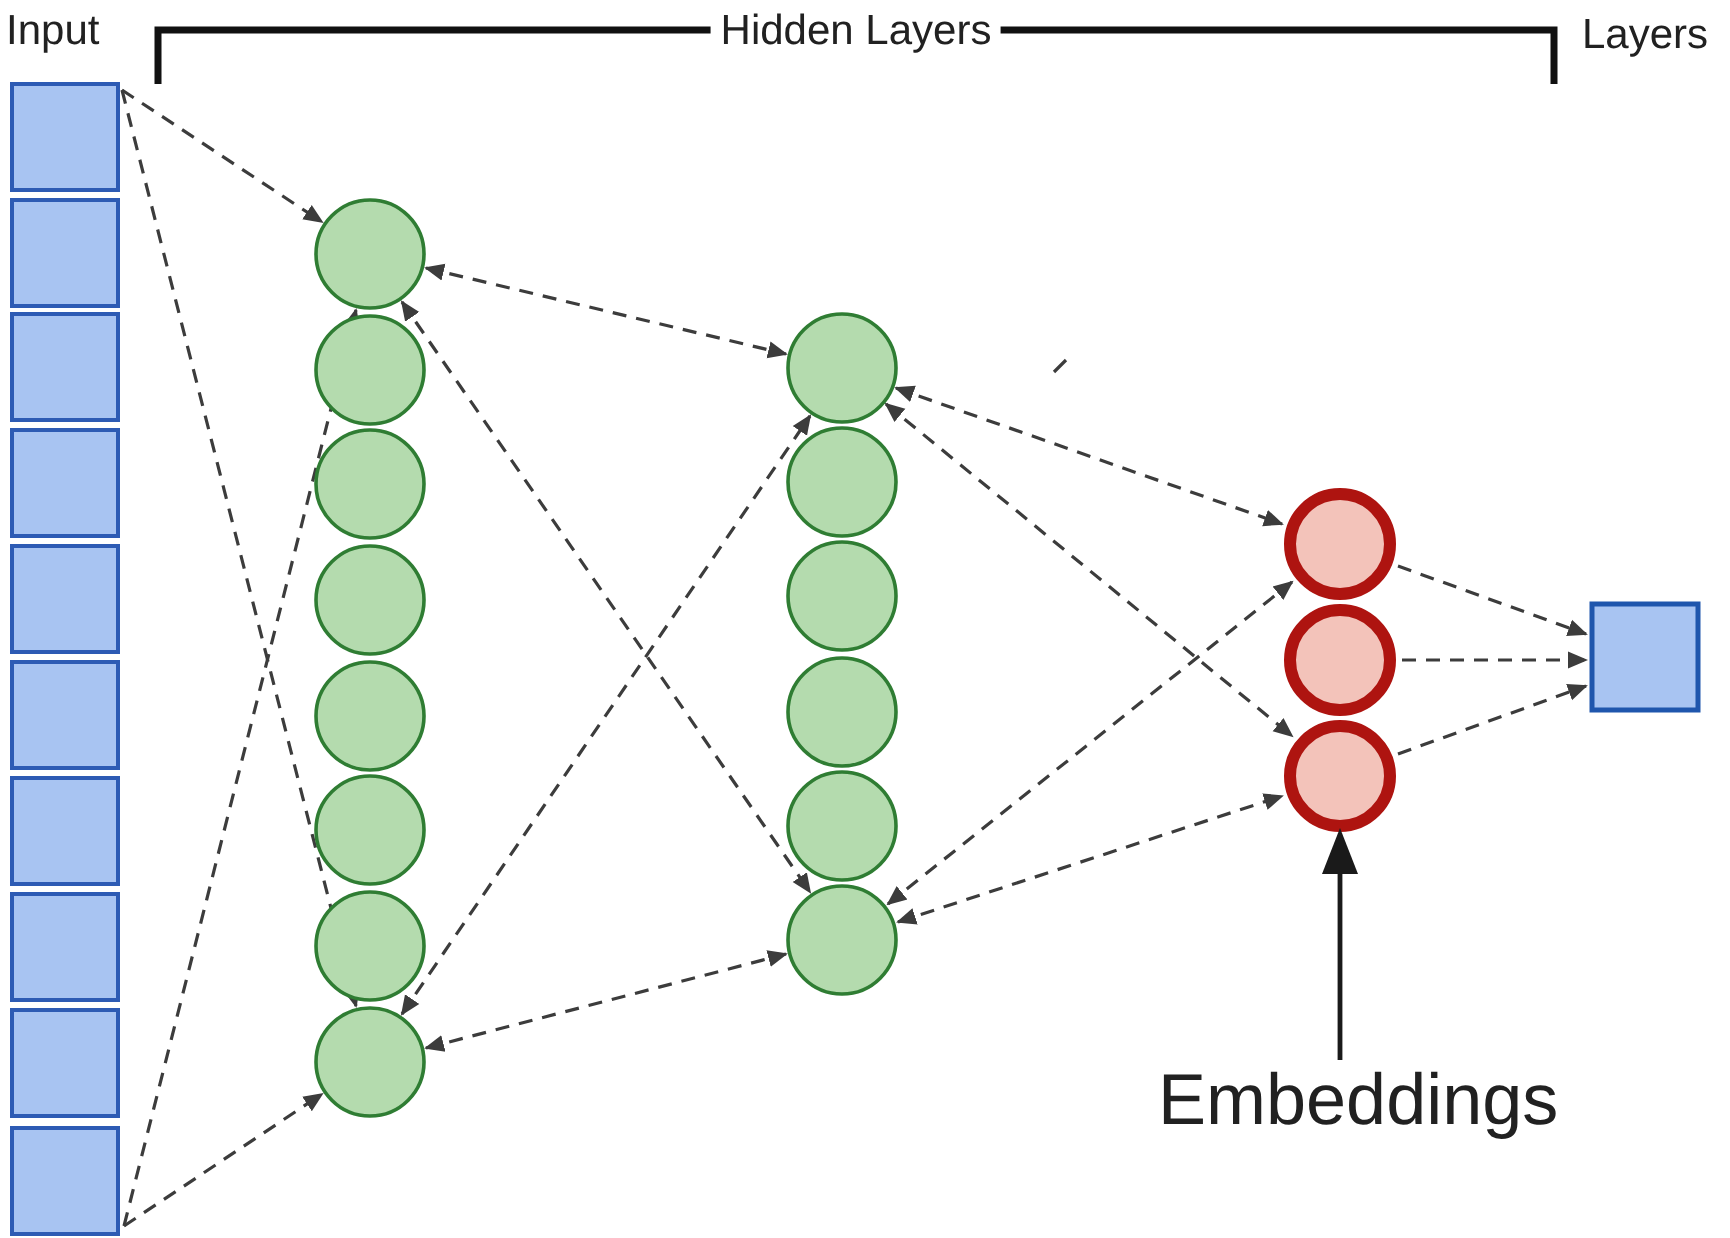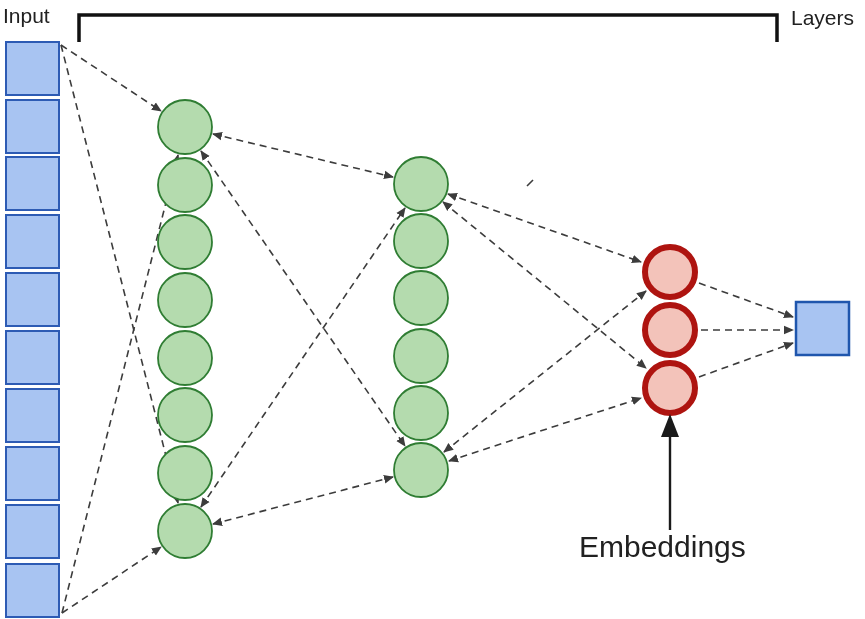--- a/index.html
+++ b/index.html
@@ -18,21 +18,21 @@
     font-size: 21px;
     line-height: 1.1;
     white-space: nowrap;
   }
   .lbl-hidden {
     transform: translateX(-50%);
     background: #ffffff;
     padding: 0 5px;
   }
   .lbl-embeddings {
-    font-size: 30px;
+    font-size: 36px;
   }
 </style>
 </head>
 <body>
 
 <div class="stage">
   <svg id="diagram-svg" width="865" height="619" viewBox="0 0 865 619">
       <defs>
         <marker id="arr" markerUnits="userSpaceOnUse" markerWidth="11" markerHeight="11" refX="9" refY="5.5" orient="auto-start-reverse">
           <path d="M0,1.2 L10,5.5 L0,9.8 Z" fill="#3c3c3c"></path>
@@ -81,15 +81,16 @@
       <circle cx="670" cy="272" r="25" fill="#f3c3ba" stroke="#ae1410" stroke-width="6"></circle>
       <circle cx="670" cy="330" r="25" fill="#f3c3ba" stroke="#ae1410" stroke-width="6"></circle>
       <circle cx="670" cy="388" r="25" fill="#f3c3ba" stroke="#ae1410" stroke-width="6"></circle>
       <rect x="796" y="302" width="53" height="53" fill="#a8c4f2" stroke="#1f56ad" stroke-width="2.5"></rect>
       <path d="M 79,42 L 79,15 L 777,15 L 777,42" fill="none" stroke="#111111" stroke-width="3.5"></path>
       <line x1="670" y1="530" x2="670" y2="432" stroke="#1a1a1a" stroke-width="2.4"></line>
       <path d="M 670,414 L 661,437 L 679,437 Z" fill="#1a1a1a"></path>
     </svg>
 
   <div class="lbl" id="lbl-input" style="left: 3px; top: 4px; text-align: right;">Input</div>
+  <div class="lbl lbl-hidden" id="lbl-hidden" style="left: 428px; top: 4px;">Hidden Layers</div>
   <div class="lbl" id="lbl-output" style="left: 791px; top: 6px;">Layers</div>
   <div class="lbl lbl-embeddings" id="lbl-embeddings" style="left: 579px; top: 530px;">Embeddings</div>
 </div>
 
 </body></html>

